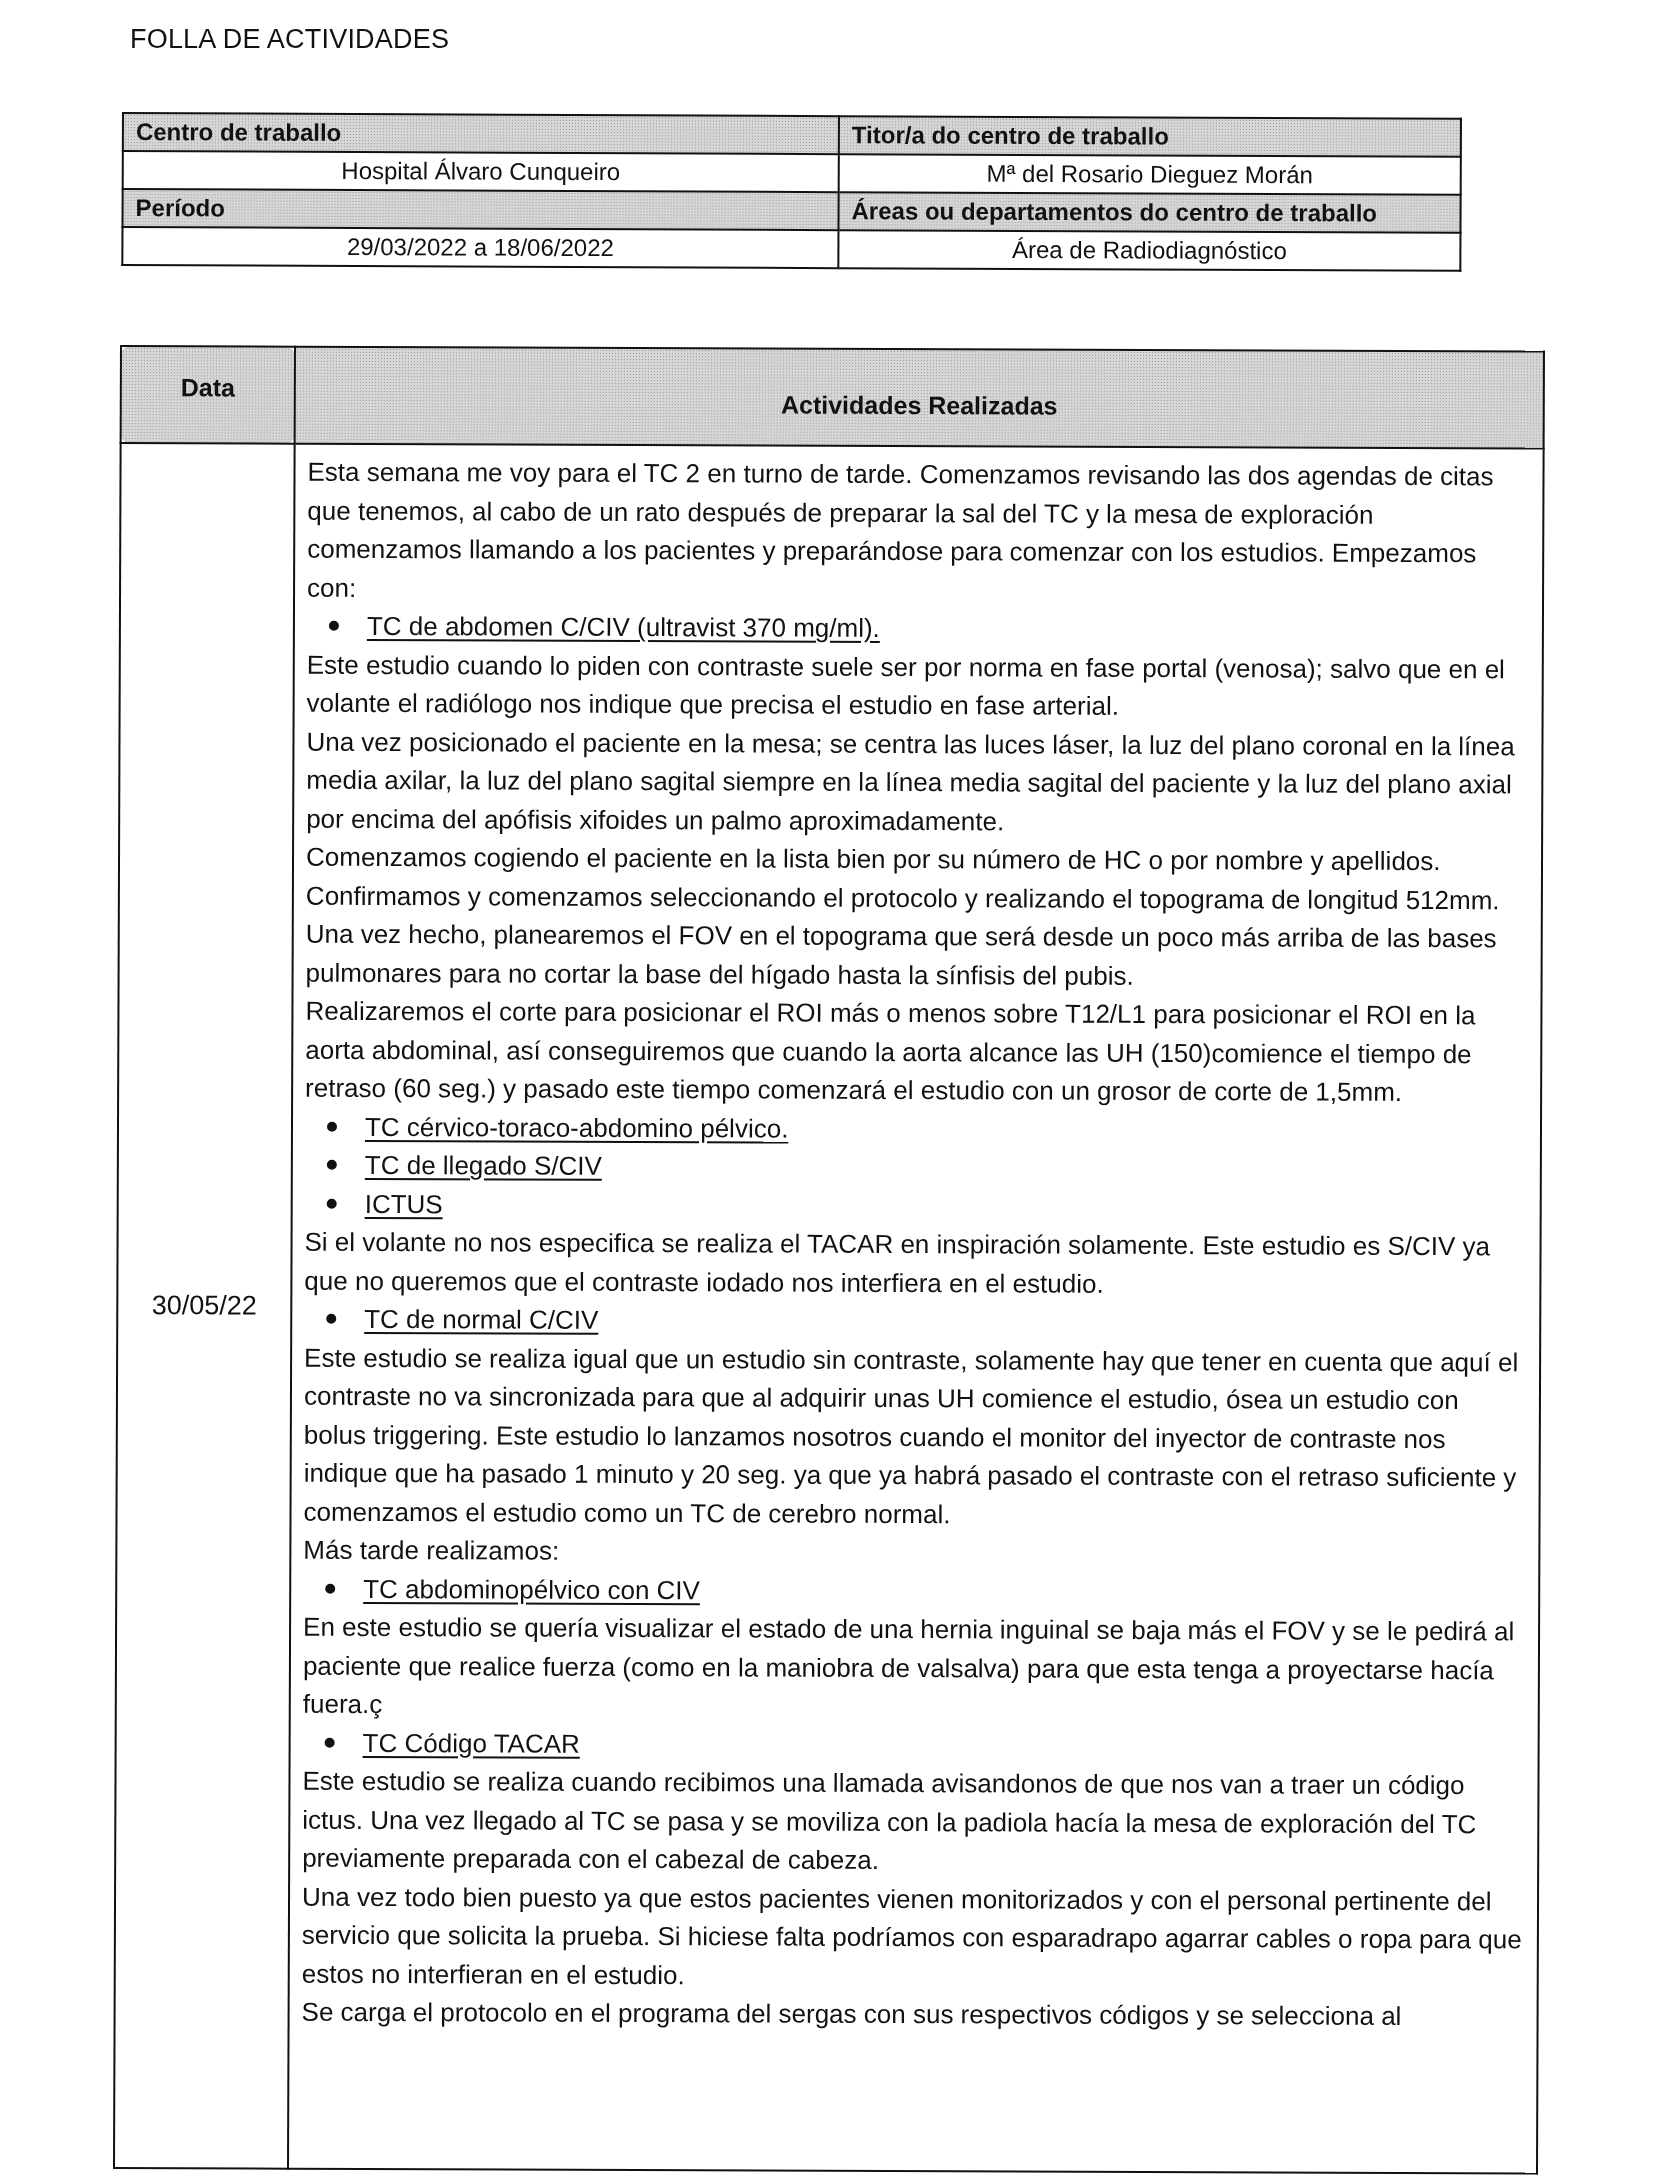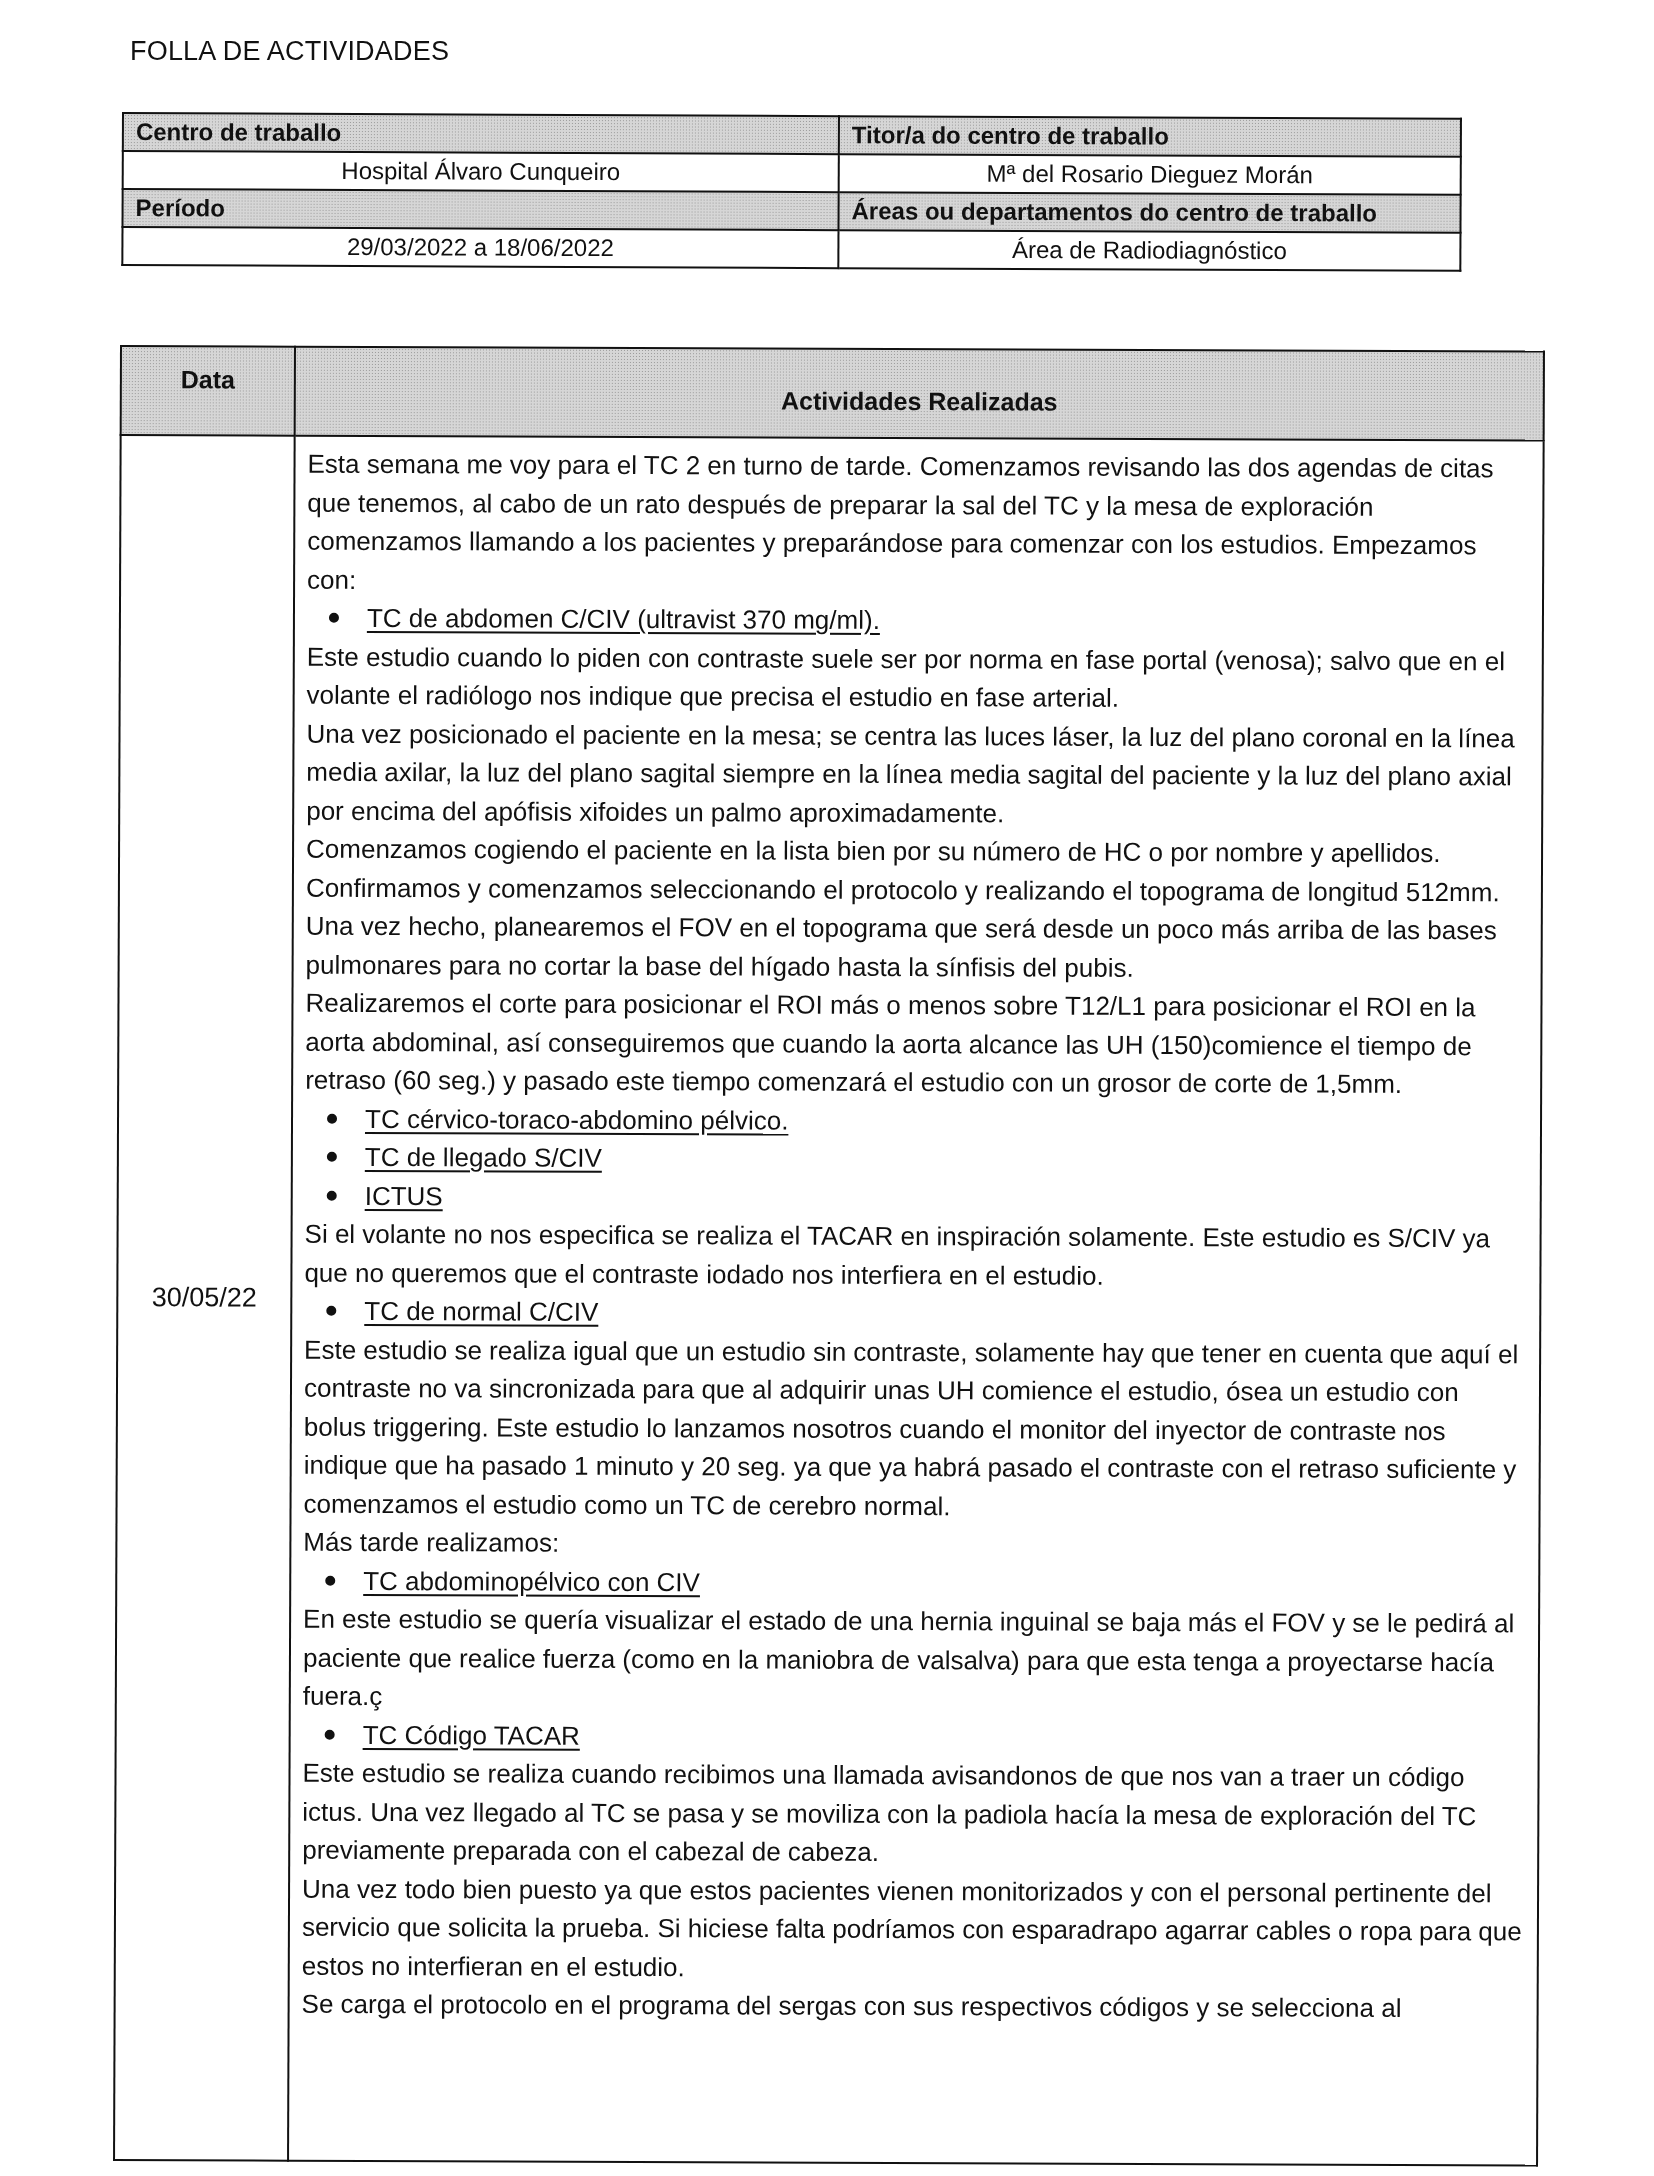--- a/index.html
+++ b/index.html
@@ -2,42 +2,42 @@
 <html><head>
 <meta charset="utf-8">
 <style>
   html, body { margin: 0; padding: 0; background: #ffffff; }
   body {
     width: 1654px; height: 2176px; position: relative; overflow: hidden;
     font-family: "Liberation Sans", "DejaVu Sans", sans-serif;
     color: #111;
   }
   .doc-title {
-    position: absolute; left: 130px; top: 36px;
+    position: absolute; left: 130px; top: 24px;
     font-size: 27px; font-weight: normal; letter-spacing: 0.2px;
   }
   .shade {
     background-color: #d6d6d6;
     background-image: radial-gradient(#9a9a9a 0.6px, transparent 0.9px);
     background-size: 3px 3px;
   }
   table { border-collapse: collapse; position: absolute; }
   .info-table { left: 122px; top: 112px; width: 1340px; transform: rotate(0.25deg); transform-origin: left top; }
   .info-table td {
     border: 2px solid #111; height: 36px; padding: 0 12px; font-size: 24px;
   }
   .info-table td.lbl { font-weight: bold; text-align: left; }
   .info-table td.val { text-align: center; }
   .info-table td.c1 { width: 690px; }
 
   .act-table { left: 120px; top: 345px; width: 1425px; transform: rotate(0.22deg); transform-origin: left top; }
   .act-table th {
     border: 2px solid #111; height: 68px; font-size: 25px; font-weight: bold;
   }
-  .act-table th.date-h { width: 170px; vertical-align: top; padding-top: 18px; }
+  .act-table th.date-h { width: 170px; vertical-align: top; padding-top: 26px; border-radius: 9px; }
   .act-table th.act-h { vertical-align: middle; padding-top: 16px; }
   .act-table td { border: 2px solid #111; vertical-align: middle; }
   .act-table td.date-c { text-align: center; font-size: 27px; }
   .act-table td.body-c {
     padding: 8px 12px 0 12px; font-size: 26px; line-height: 38.5px;
     vertical-align: top; height: 1715px;
   }
   .para { margin: 0; }
   .bullet {
     margin: 0; padding-left: 60px; position: relative;

